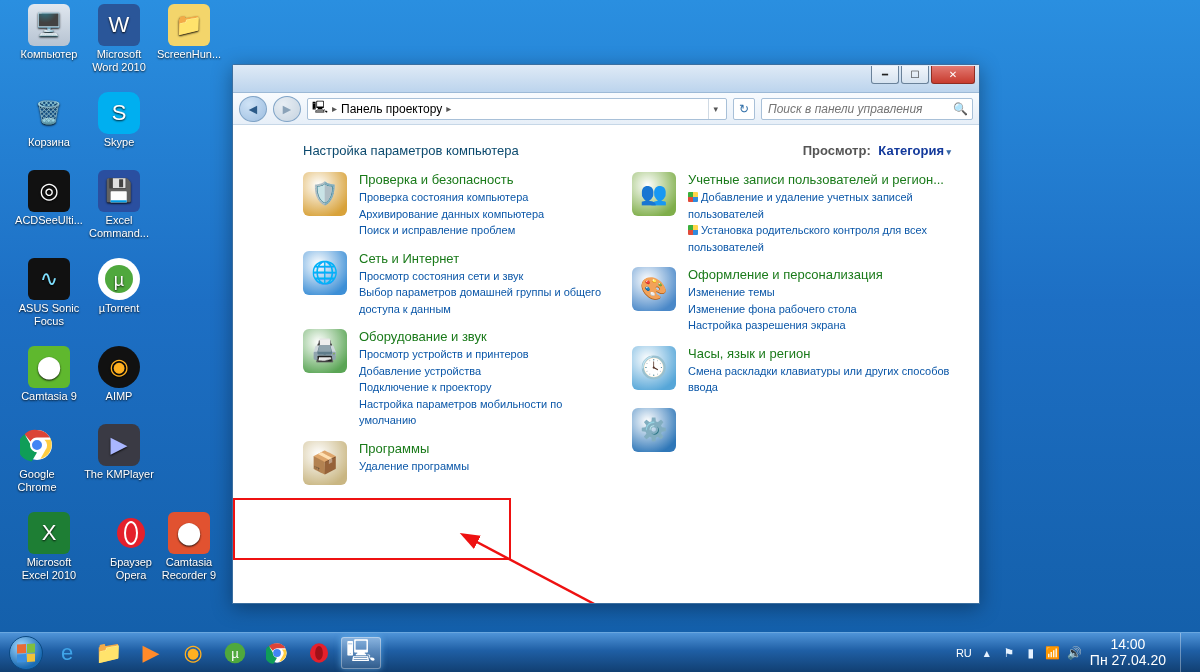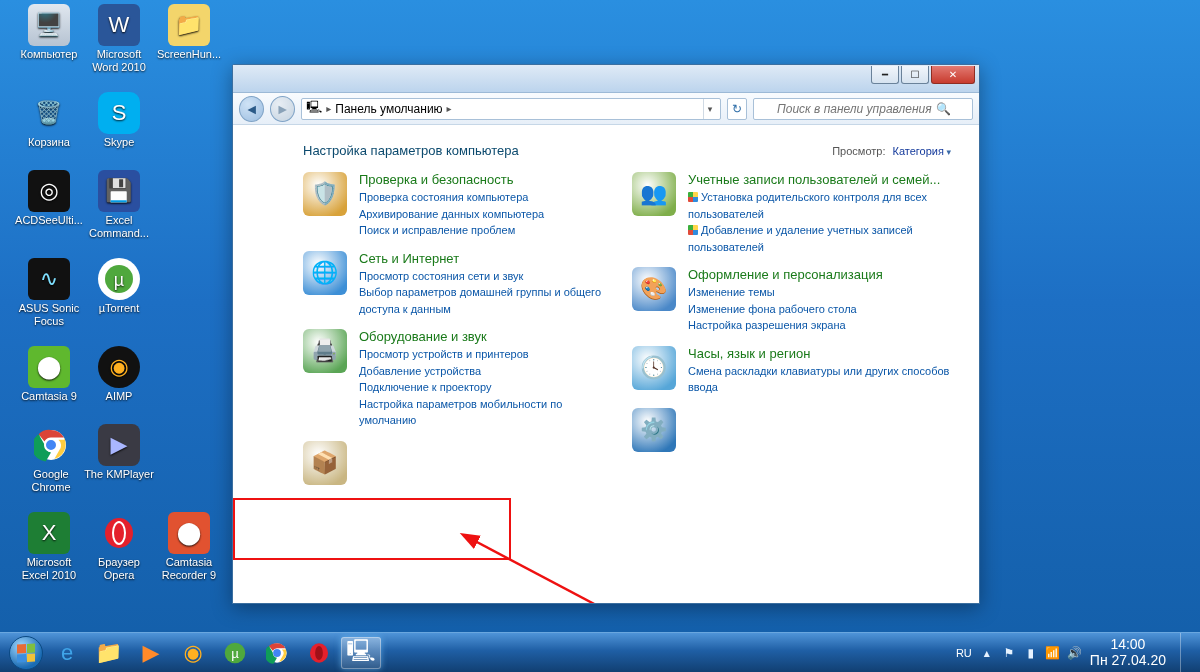--- a/index.html
+++ b/index.html
@@ -18,28 +18,28 @@
   .winbtn { height:18px; width:28px; margin-top:1px; margin-left:2px; border:1px solid #6a829a; border-top:none; background:linear-gradient(#f2f6fb,#d6e3f0); border-radius:0 0 3px 3px; display:flex; align-items:center; justify-content:center; font-size:10px; color:#222; cursor:default; }
   .winbtn.close { width:44px; background:linear-gradient(#e27a72,#c83b2e); color:#fff; border-color:#8f2d22; }
   .toolbar { height:32px; background:linear-gradient(#f8fbfe,#e7eff8); border-bottom:1px solid #c6d7e7; display:flex; align-items:center; padding:0 6px; gap:6px; }
   .navbtn { width:28px; height:26px; border-radius:50%; background:radial-gradient(circle at 35% 30%,#cfe3f6,#9cbde0); border:1px solid #7fa3c6; display:flex; align-items:center; justify-content:center; color:#2b5a88; font-size:14px; }
   .navbtn.fwd { background:radial-gradient(circle at 35% 30%,#e8eef4,#c5d3e0); color:#8aa2b8; }
   .address { flex:0 0 420px; height:22px; border:1px solid #a8c0d8; background:#fff; display:flex; align-items:center; font-size:12px; padding:0 4px; gap:4px; border-radius:2px; }
   .address .arr { color:#555; font-size:10px; }
   .address .spacer { flex:1; }
   .address .drop { color:#555; font-size:9px; padding:0 4px; border-left:1px solid #d0dae4; height:100%; display:flex; align-items:center; }
   .refresh { width:22px; height:22px; border:1px solid #a8c0d8; background:#fff; display:flex; align-items:center; justify-content:center; color:#2f6ea8; font-size:12px; border-radius:2px; }
-  .search { flex:1; height:22px; border:1px solid #a8c0d8; background:#fff; display:flex; align-items:center; padding:0 21px; border-radius:2px; }
+  .search { flex:1; height:22px; border:1px solid #a8c0d8; background:#fff; display:flex; align-items:center; padding:0 4px; border-radius:2px; }
   .search input { flex:1; border:none; outline:none; font-size:12px; font-style:italic; color:#888; background:transparent; }
   .search .sicon { color:#4a7cae; font-size:12px; }
 
   .content { flex:1; overflow:auto; padding:18px 28px 20px 70px; font-size:12px; color:#1f1f1f; position:relative; }
   .hdr { display:flex; align-items:baseline; margin-bottom:14px; }
   .hdr h1 { font-size:13px; color:#0c4a6e; font-weight:400; flex:1; margin:0; }
-  .hdr .view { font-size:11px; color:#555; }
+  .hdr .view { font-size:13px; color:#555;font-weight:bold; }
   .hdr .view a { color:#13399b; text-decoration:none; margin-left:4px; }
   .hdr .view a::after { content:" ▾"; font-size:9px; color:#3a6aa8; }
 
   .cols { display:flex; gap:10px; }
   .col { flex:1; min-width:0; }
   .cat { display:flex; gap:12px; margin-bottom:12px; }
   .cat .cicon { width:44px; height:44px; flex:0 0 44px; border-radius:6px; display:flex; align-items:center; justify-content:center; }
   .cat .txt { flex:1; min-width:0; }
   .cat h2 { margin:0 0 2px; font-size:13px; font-weight:400; color:#1a7a1a; cursor:pointer; }
   .cat a { display:block; color:#0b57a8; text-decoration:none; font-size:11px; line-height:1.5; cursor:pointer; }
@@ -94,21 +94,21 @@
         <span class="ic">∿</span>
       </div>
       <div class="lbl">ASUS Sonic Focus</div>
     </div>
   <div class="dicon" style="left:14px; top:346px;">
       <div class="glyph" style="background:#5fb82e;color:#fff;">
         <span class="ic">⬤</span>
       </div>
       <div class="lbl">Camtasia 9</div>
     </div>
-  <div class="dicon" style="left:16px; top:424px;">
+  <div class="dicon" style="left:2px; top:424px;">
       <div class="glyph">
         <svg width="34" height="34" viewBox="0 0 34 34">
           <circle cx="17" cy="17" r="15" fill="#fff"></circle>
           <path d="M17 2a15 15 0 0 1 13 7.6H17a7.4 7.4 0 0 0-6.5 3.9L4.6 6.2A15 15 0 0 1 17 2z" fill="#db4437"></path>
           <path d="M30 9.6A15 15 0 0 1 20.3 31l5.4-9.4a7.4 7.4 0 0 0-1.3-9.9H30z" fill="#ffcd40"></path>
           <path d="M4.6 6.2l5.9 10.2A7.4 7.4 0 0 0 17 24.4l-5.3 9.2A15 15 0 0 1 4.6 6.2z" fill="#0f9d58"></path>
           <circle cx="17" cy="17" r="6" fill="#4285f4"></circle>
           <circle cx="17" cy="17" r="6" fill="none" stroke="#fff" stroke-width="2"></circle>
         </svg>
       </div>
@@ -153,21 +153,21 @@
         <span class="ic" style="color:#ffb020;">◉</span>
       </div>
       <div class="lbl">AIMP</div>
     </div>
   <div class="dicon" style="left:84px; top:424px;">
       <div class="glyph" style="background:#3a3a44;color:#a9b6ff;border-radius:8px;">
         <span class="ic">▶</span>
       </div>
       <div class="lbl">The KMPlayer</div>
     </div>
-  <div class="dicon" style="left:84px; top:512px;">
+  <div class="dicon" style="left:96px; top:512px;">
       <div class="glyph">
         <svg width="34" height="34" viewBox="0 0 34 34">
           <ellipse cx="17" cy="17" rx="14" ry="15" fill="#e4202c"></ellipse>
           <ellipse cx="17" cy="17" rx="7" ry="12" fill="#fff"></ellipse>
           <ellipse cx="17" cy="17" rx="5" ry="10" fill="#e4202c"></ellipse>
         </svg>
       </div>
       <div class="lbl">Браузер Opera</div>
     </div>
 
@@ -190,21 +190,21 @@
     <div class="winbtn">━</div>
     <div class="winbtn">☐</div>
     <div class="winbtn close">✕</div>
   </div>
   <div class="toolbar">
     <div class="navbtn">◄</div>
     <div class="navbtn fwd">►</div>
     <div class="address">
       <span>🖳</span>
       <span class="arr">▸</span>
-      <span>Панель умолчанию</span>
+      <span>Панель проектору</span>
       <span class="arr">▸</span>
       <span class="spacer"></span>
       <span class="drop">▾</span>
     </div>
     <div class="refresh">↻</div>
     <div class="search">
       <input placeholder="Поиск в панели управления" style="">
       <span class="sicon">🔍</span>
     </div>
   </div>
@@ -250,31 +250,35 @@
               <a href="#">Просмотр устройств и принтеров</a>
               <a href="#">Добавление устройства</a>
               <a href="#">Подключение к проектору</a>
               <a href="#">Настройка параметров мобильности по умолчанию</a>
             </div>
           </div>
           <div class="cat">
             <div class="cicon" style="background: radial-gradient(circle at 35% 30%, rgb(255, 255, 255), rgb(201, 182, 130) 80%);">
               <span class="ic">📦</span>
             </div>
+            <div class="txt">
+              <h2>Программы</h2>
+              <a href="#">Удаление программы</a>
+            </div>
           </div>
         </div>
       <div class="col" id="rightcol">
           <div class="cat">
             <div class="cicon" style="background: radial-gradient(circle at 35% 30%, rgb(255, 255, 255), rgb(127, 174, 74) 80%);">
               <span class="ic">👥</span>
             </div>
             <div class="txt">
-              <h2>Учетные записи пользователей и семей...</h2>
+              <h2>Учетные записи пользователей и регион...</h2>
+              <a href="#"><span class="shield"></span>Добавление и удаление учетных записей пользователей</a>
               <a href="#"><span class="shield"></span>Установка родительского контроля для всех пользователей</a>
-              <a href="#"><span class="shield"></span>Добавление и удаление учетных записей пользователей</a>
             </div>
           </div>
           <div class="cat">
             <div class="cicon" style="background: radial-gradient(circle at 35% 30%, rgb(255, 255, 255), rgb(74, 136, 200) 80%);">
               <span class="ic">🎨</span>
             </div>
             <div class="txt">
               <h2>Оформление и персонализация</h2>
               <a href="#">Изменение темы</a>
               <a href="#">Изменение фона рабочего стола</a>

